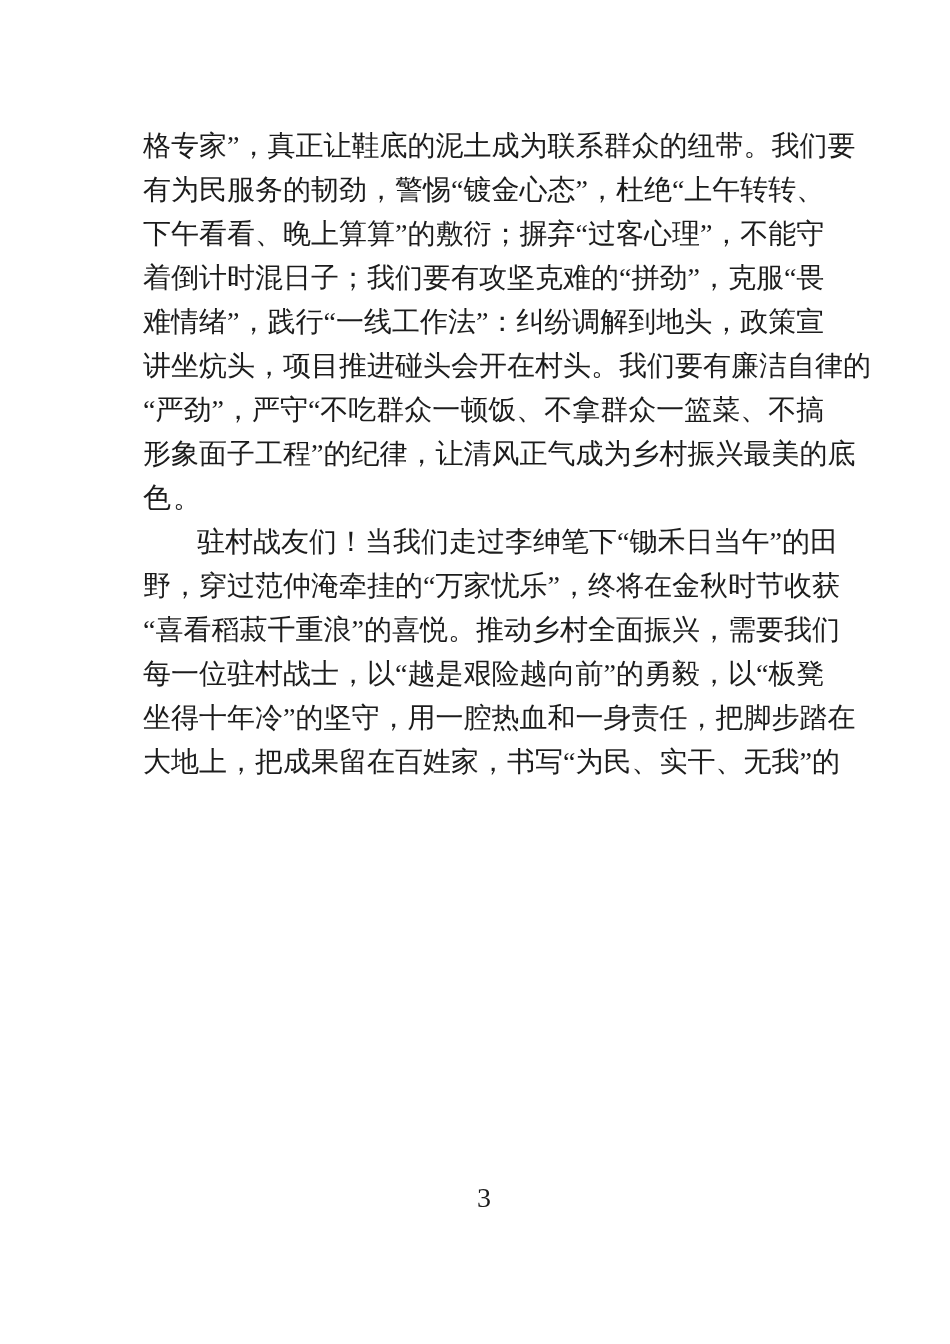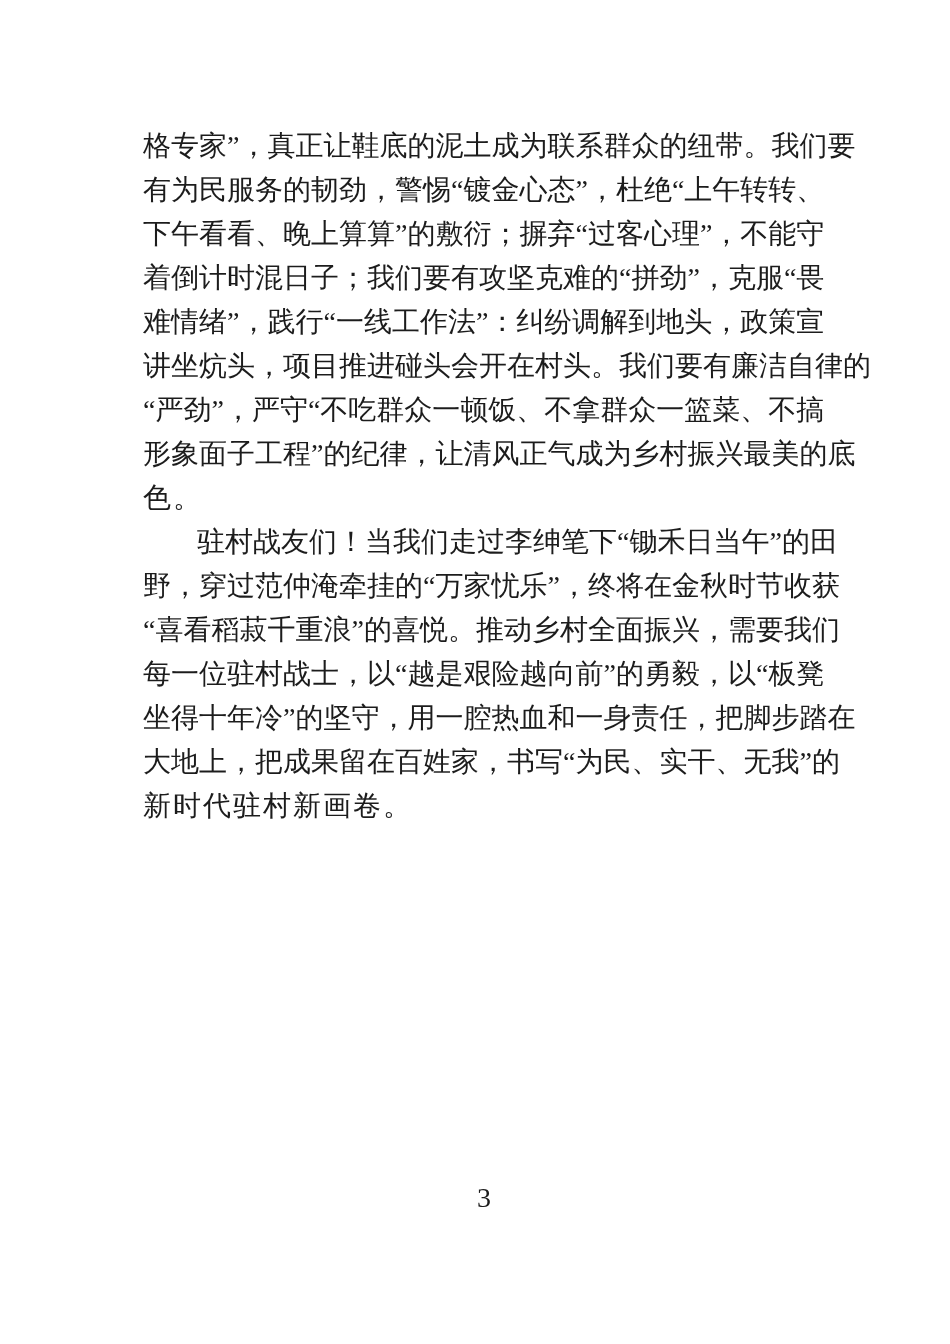--- a/index.html
+++ b/index.html
@@ -446,16 +446,15 @@
         <span>民</span>
         <span>、</span>
         <span>实</span>
         <span>干</span>
         <span>、</span>
         <span>无</span>
         <span>我</span>
         <span>”</span>
         <span>的</span>
       </div>
-    <div class="line end">新时代驻村新画卷。</div>
   </div>
   <div class="page-number">3</div>
 </div>
 
 </body></html>

